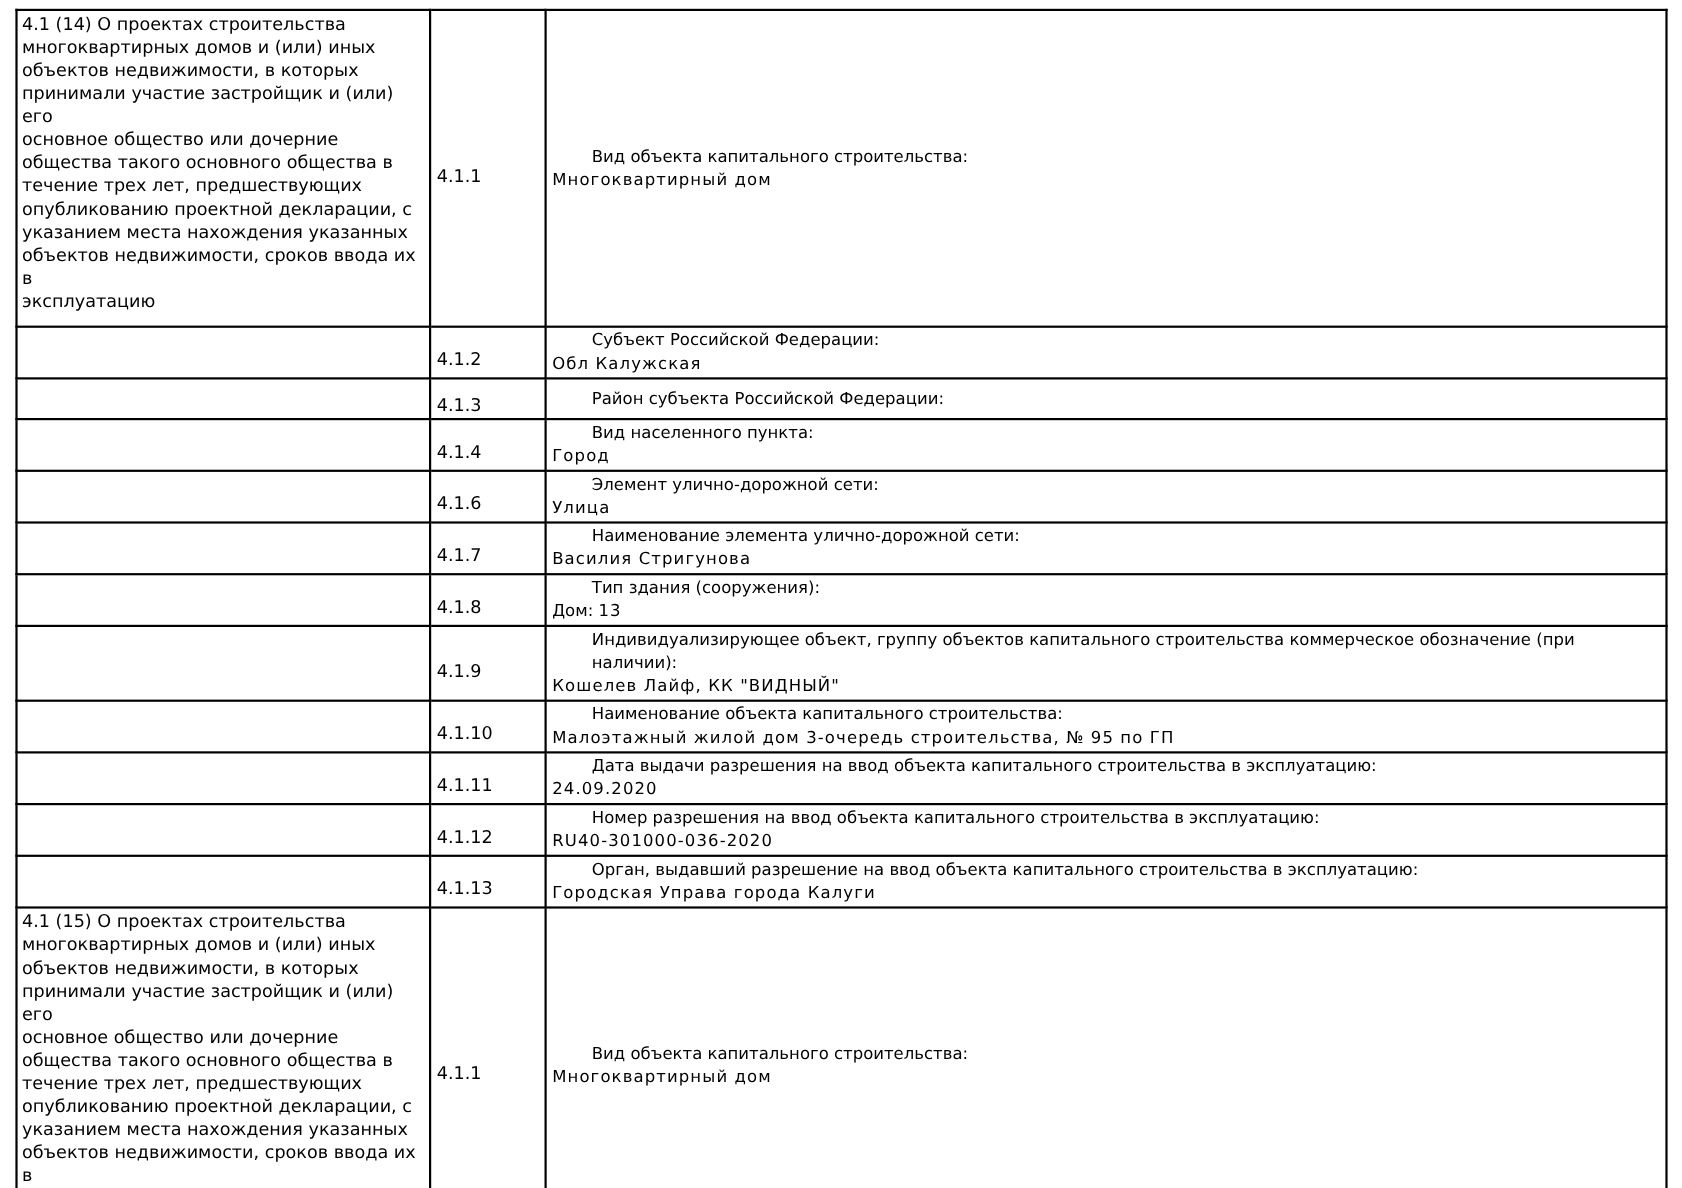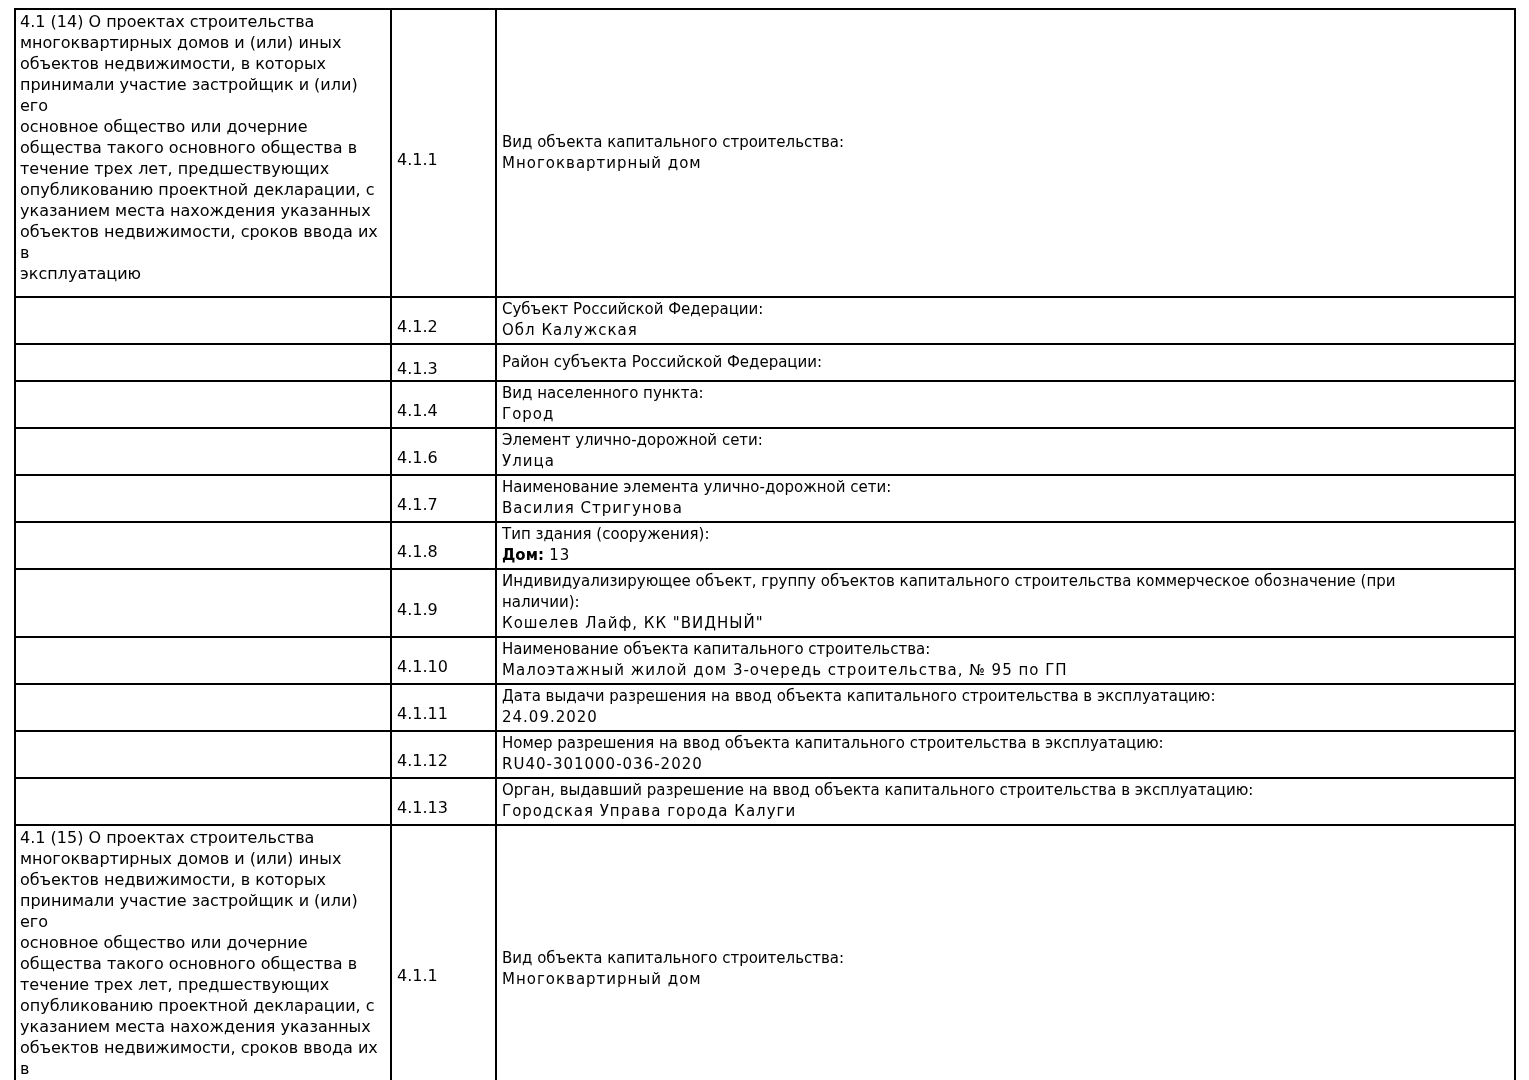--- a/index.html
+++ b/index.html
@@ -44,23 +44,24 @@
     padding: 14px 2px 1px 5px;
   }
   td.cell-content {
     vertical-align: middle;
     font-size: 15px;
     line-height: 21px;
     padding: 1px 6px 2px 5px;
   }
   .label {
     white-space: pre-line;
+    margin-left: 36px;
   }
   .value-line { }
-  .value-prefix { font-weight: bold; }
+  .value-prefix { font-weight: normal; }
   .value-bold {
     font-weight: normal;
     letter-spacing: 1px;
   }
 </style>
 </head>
 <body>
 
 <div class="page">
   <table class="decl">

